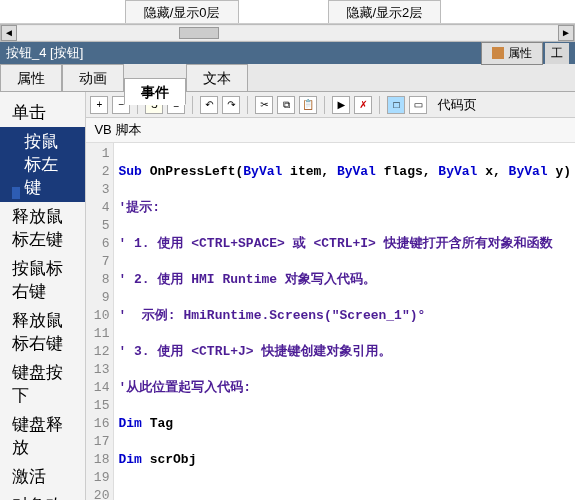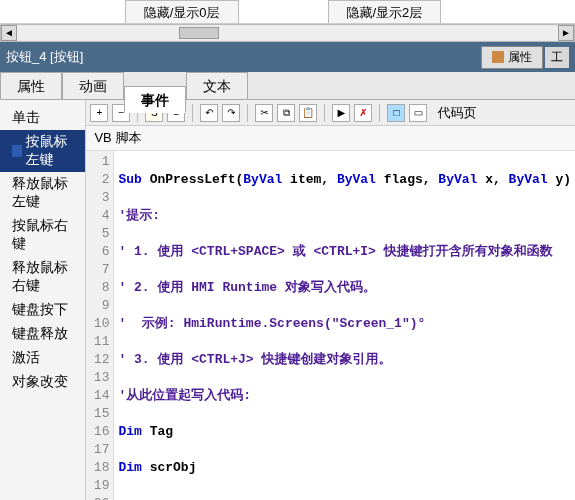--- a/index.html
+++ b/index.html
@@ -4,31 +4,31 @@
 <style>
   * { box-sizing: border-box; margin: 0; padding: 0; }
   body { font-family: "Microsoft YaHei", Arial, sans-serif; font-size: 12px; background: #f0f0f0; width: 575px; height: 500px; overflow: hidden; }
   .top-tabs { display: flex; background: #fff; border-bottom: 1px solid #ccc; height: 24px; }
   .top-tabs .tab { padding: 3px 18px; border: 1px solid #bbb; border-bottom: none; background: #f5f5f5; margin-right: 9px; font-size: 13px; }
   .top-tabs .spacer { flex: 1; }
   .hscroll { height: 18px; background: #e8e8e8; border: 1px solid #bbb; display: flex; align-items: center; }
   .hscroll .arrow { width: 16px; height: 16px; background: #ddd; border: 1px solid #999; text-align: center; font-size: 10px; line-height: 14px; }
   .hscroll .track { flex: 1; position: relative; height: 14px; background: #eee; }
   .hscroll .thumb { position: absolute; left: 30%; width: 40px; height: 12px; top: 1px; background: #ccc; border: 1px solid #999; }
-  .title-bar { background: #4a6a8a; color: #fff; height: 30px; display: flex; align-items: center; padding: 0 6px; }
+  .title-bar { background: #4a6a8a; color: #fff; height: 22px; display: flex; align-items: center; padding: 0 6px; }
   .title-bar .title-text { flex: 1; font-size: 13px; }
   .title-bar .prop-tab { background: #e0e0e0; color: #000; padding: 2px 10px; border: 1px solid #888; display: flex; align-items: center; gap: 4px; }
   .title-bar .tool-tab { background: #d8d8d8; color: #000; padding: 2px 6px; margin-left: 2px; }
   .main-tabs { display: flex; background: #e8e8e8; height: 28px; border-bottom: 1px solid #aaa; }
   .main-tabs .mtab { padding: 5px 16px; border: 1px solid #aaa; border-bottom: none; background: #eee; font-size: 14px; }
   .main-tabs .mtab.active { background: #fff; font-weight: bold; border-bottom: 1px solid #fff; position: relative; top: 14px; }
   .content { display: flex; height: calc(100% - 92px); }
   .event-list { width: 126px; background: #f4f4f4; border-right: 1px solid #ccc; padding: 6px 0; }
-  .event-list .evt { padding: 3px 12px; font-size: 14px; cursor: pointer; display: flex; align-items: center; gap: 4px; }
-  .event-list .evt.selected { background: #1a3a7a; color: #fff; }
+  .event-list .evt { padding: 3px 12px; font-size: 17px; cursor: pointer; display: flex; align-items: center; gap: 4px; }
+  .event-list .evt.selected { background: #1a3a7a; color: #fff; align-items: flex-end; }
   .event-list .evt .evt-icon { width: 14px; height: 12px; background: #2d5cb3; display: inline-block; }
   .editor-panel { flex: 1; display: flex; flex-direction: column; background: #fff; }
   .toolbar { height: 26px; background: #eee; border-bottom: 1px solid #ccc; display: flex; align-items: center; padding: 0 4px; gap: 4px; }
   .toolbar .tbtn { width: 18px; height: 18px; border: 1px solid #aaa; background: #fff; display: flex; align-items: center; justify-content: center; font-size: 10px; }
   .toolbar .sep { width: 1px; height: 18px; background: #bbb; margin: 0 3px; }
   .toolbar .code-page { margin-left: 6px; font-size: 13px; }
   .vb-label { padding: 3px 8px; font-size: 13px; background: #f7f7f7; border-bottom: 1px solid #ddd; }
   .code-area { flex: 1; display: flex; font-family: Consolas, "Courier New", monospace; font-size: 13px; overflow: auto; }
   .gutter { width: 28px; background: #f0f0f0; border-right: 1px solid #ddd; text-align: right; padding: 2px 4px 2px 0; color: #888; line-height: 18px; }
   .code { flex: 1; padding: 2px 4px; line-height: 18px; white-space: pre; font-weight: bold; }

